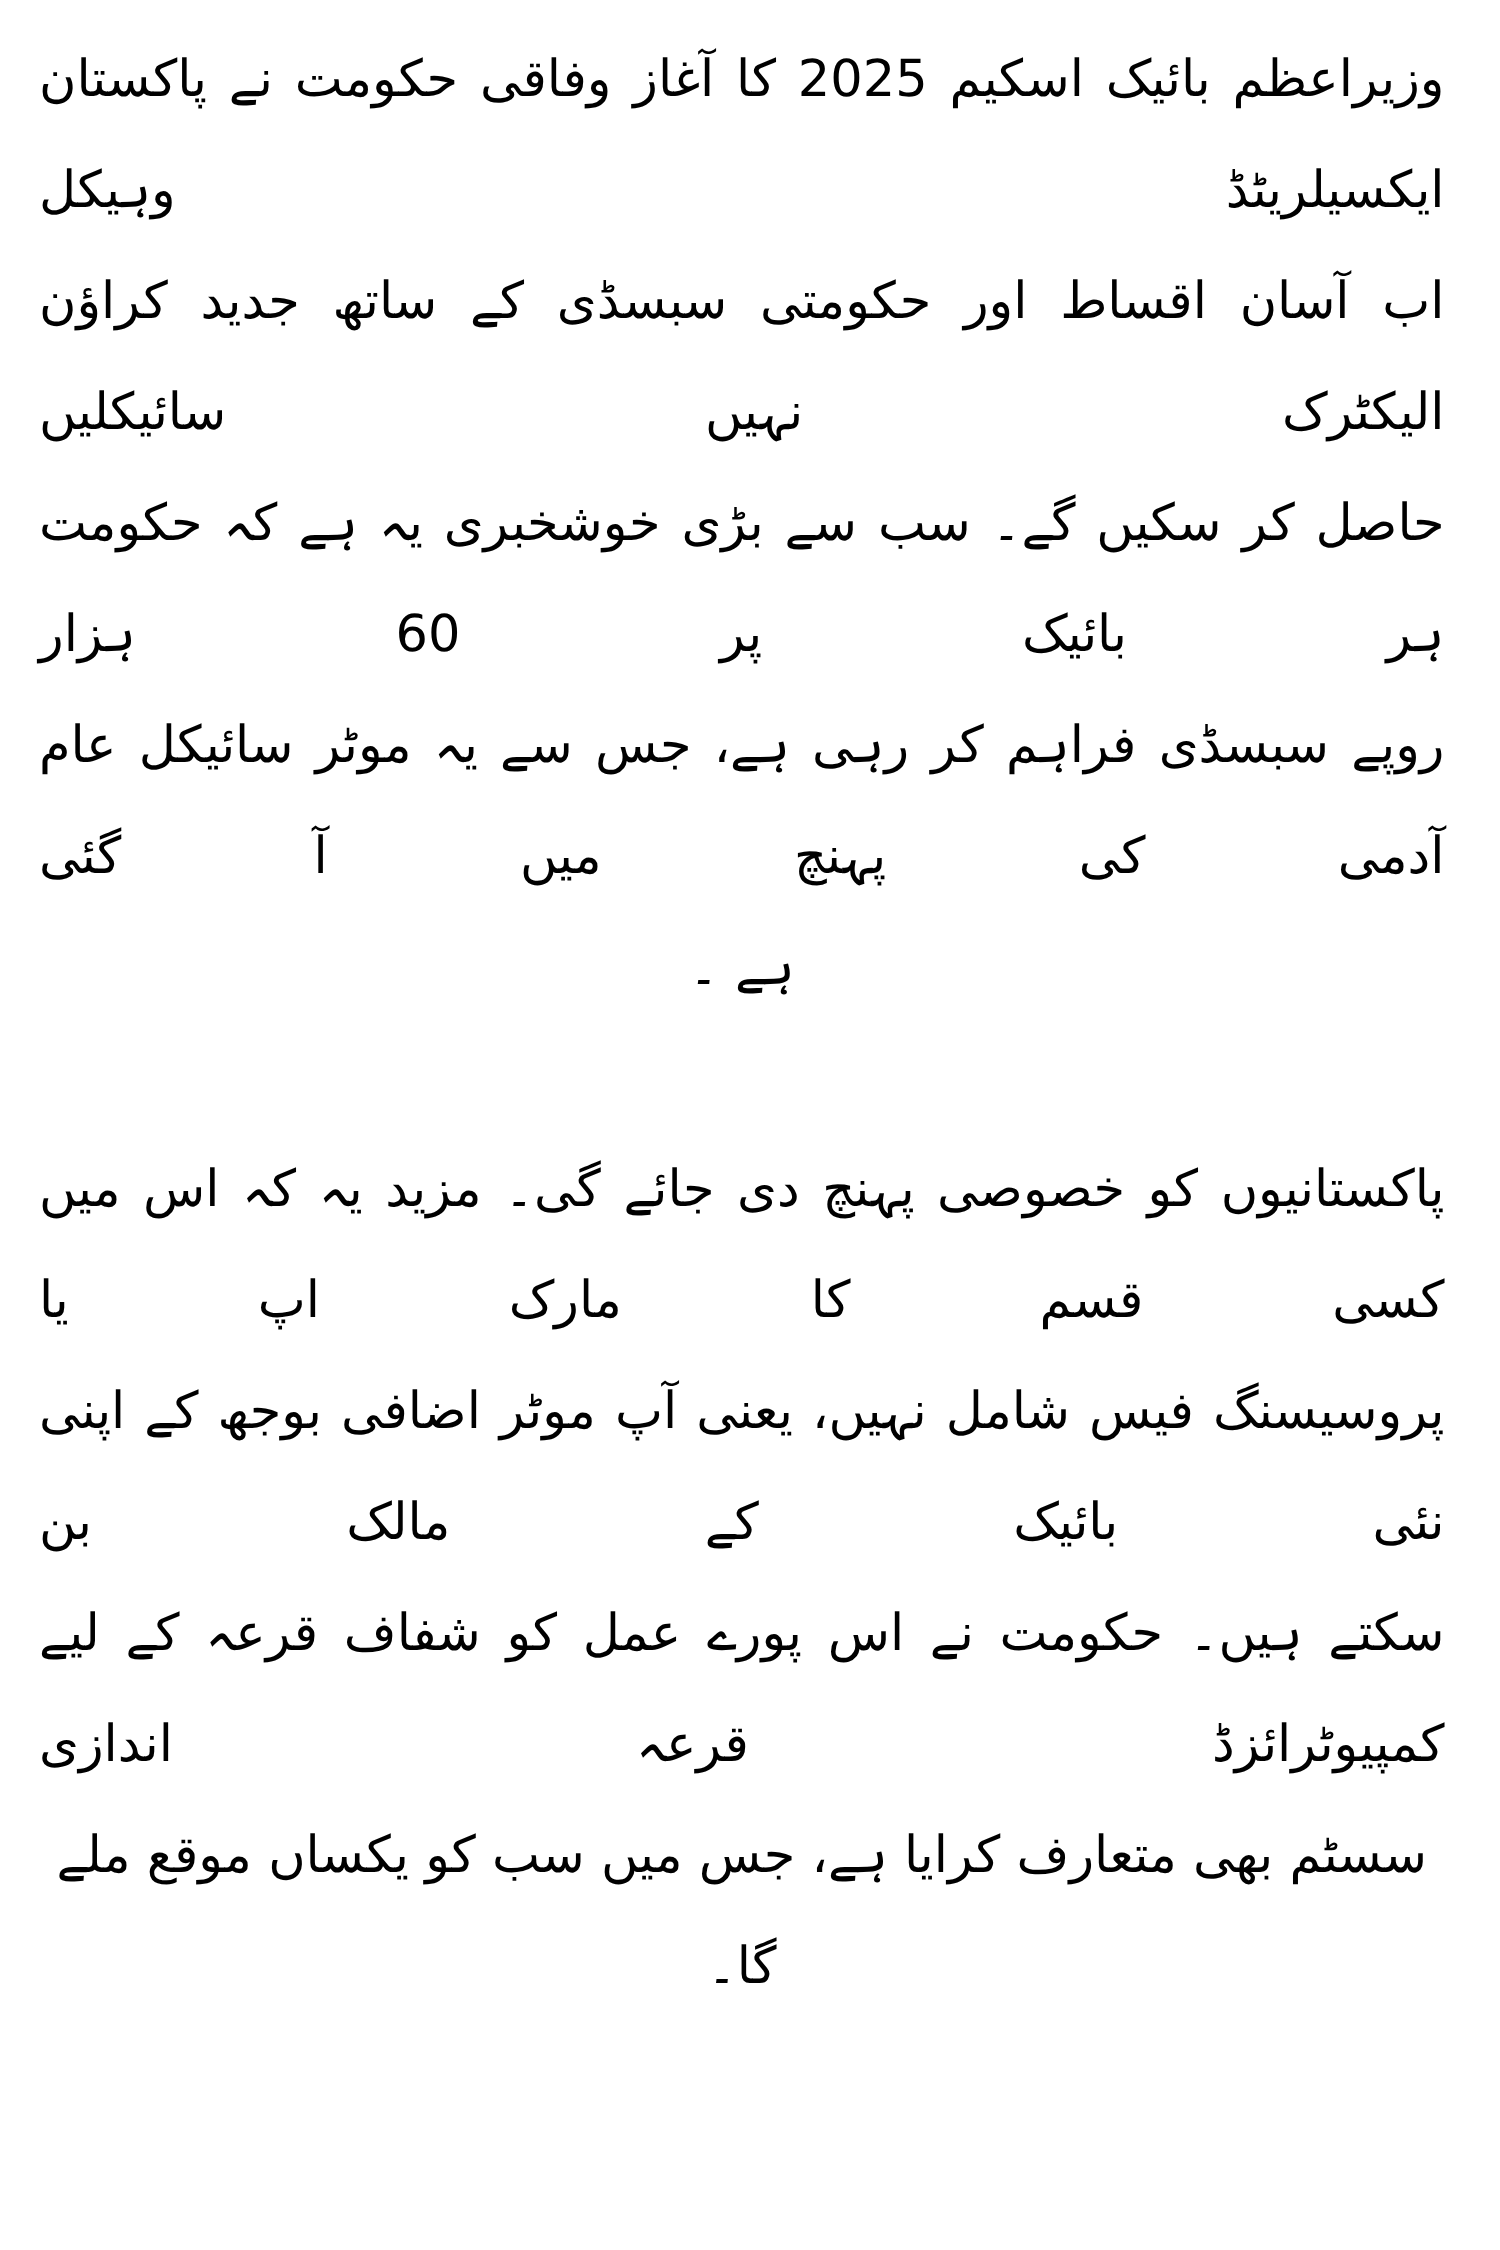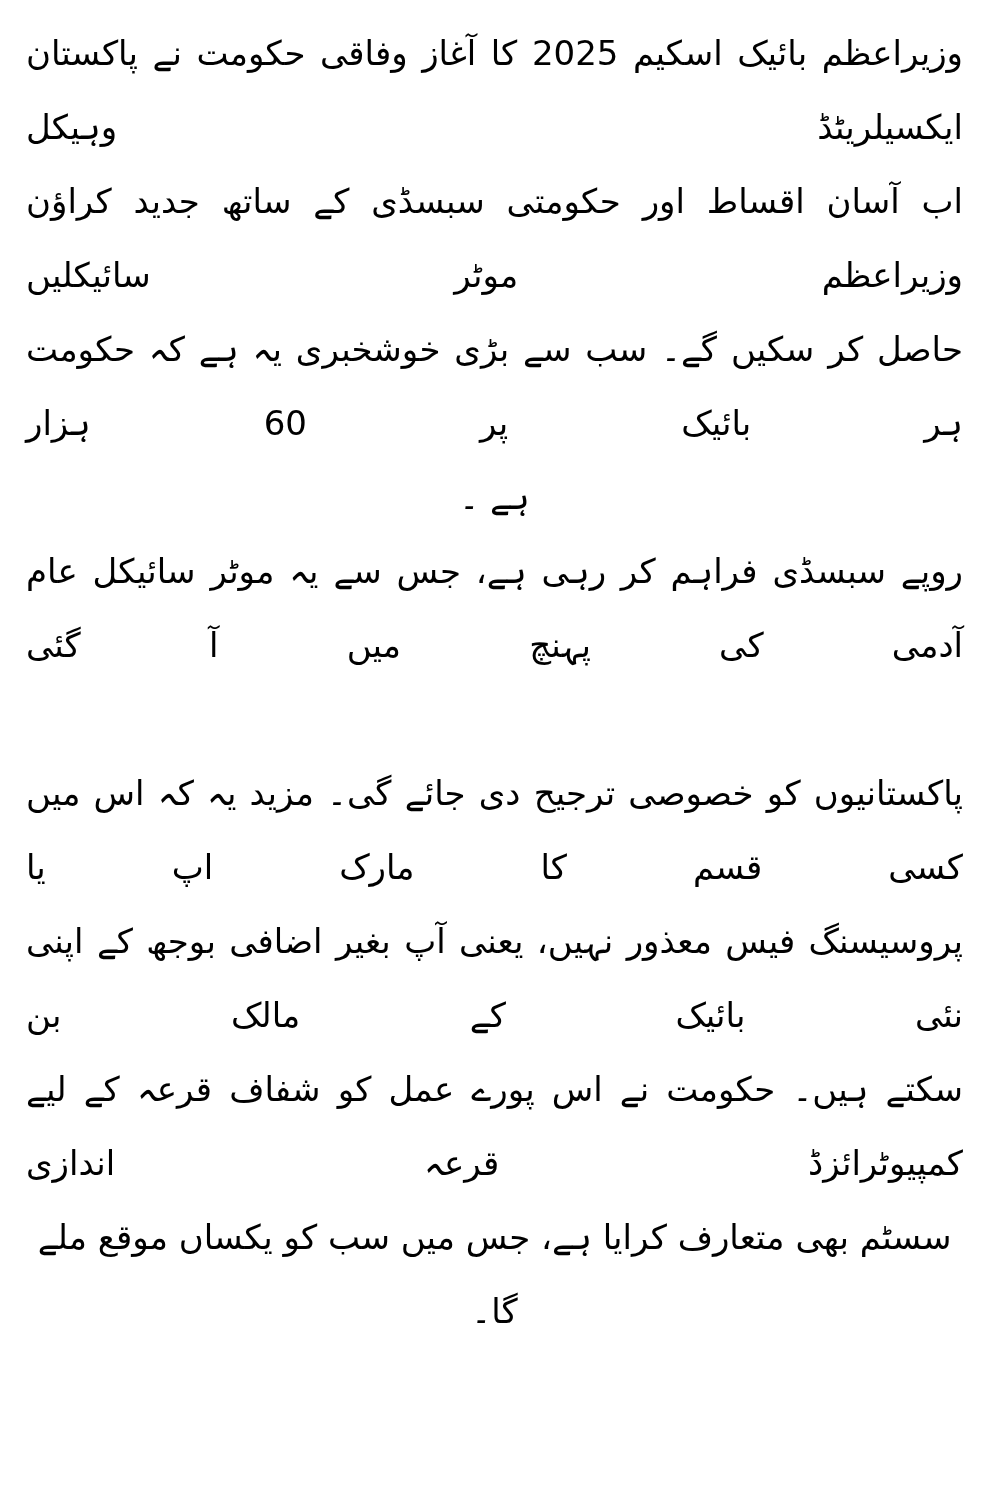--- a/index.html
+++ b/index.html
@@ -35,26 +35,26 @@
     text-align-last: center;
   }
 </style>
 </head>
 <body>
 
 <div class="article">
 
   <div class="para">
     <div class="line just">وزیراعظم بائیک اسکیم 2025 کا آغاز وفاقی حکومت نے پاکستان ایکسیلریٹڈ وہیکل</div>
-    <div class="line just">اب آسان اقساط اور حکومتی سبسڈی کے ساتھ جدید کراؤن وزیراعظم موٹر سائیکلیں</div>
+    <div class="line just">اب آسان اقساط اور حکومتی سبسڈی کے ساتھ جدید کراؤن الیکٹرک نہیں سائیکلیں</div>
     <div class="line just">حاصل کر سکیں گے۔ سب سے بڑی خوشخبری یہ ہے کہ حکومت ہر بائیک پر 60 ہزار</div>
+    <div class="line just">روپے سبسڈی فراہم کر رہی ہے، جس سے یہ موٹر سائیکل عام آدمی کی پہنچ میں آ گئی</div>
     <div class="line center">ہے ۔</div>
-    <div class="line just">روپے سبسڈی فراہم کر رہی ہے، جس سے یہ موٹر سائیکل عام آدمی کی پہنچ میں آ گئی</div>
   </div>
 
   <div class="para">
-    <div class="line just">پاکستانیوں کو خصوصی ترجیح دی جائے گی۔ مزید یہ کہ اس میں کسی قسم کا مارک اپ یا</div>
-    <div class="line just">پروسیسنگ فیس معذور نہیں، یعنی آپ بغیر اضافی بوجھ کے اپنی نئی بائیک کے مالک بن</div>
+    <div class="line just">پاکستانیوں کو خصوصی پہنچ دی جائے گی۔ مزید یہ کہ اس میں کسی قسم کا مارک اپ یا</div>
+    <div class="line just">پروسیسنگ فیس شامل نہیں، یعنی آپ موٹر اضافی بوجھ کے اپنی نئی بائیک کے مالک بن</div>
     <div class="line just">سکتے ہیں۔ حکومت نے اس پورے عمل کو شفاف قرعہ کے لیے کمپیوٹرائزڈ قرعہ اندازی</div>
     <div class="line center">سسٹم بھی متعارف کرایا ہے، جس میں سب کو یکساں موقع ملے گا۔</div>
   </div>
 
 </div>
 
 </body></html>

